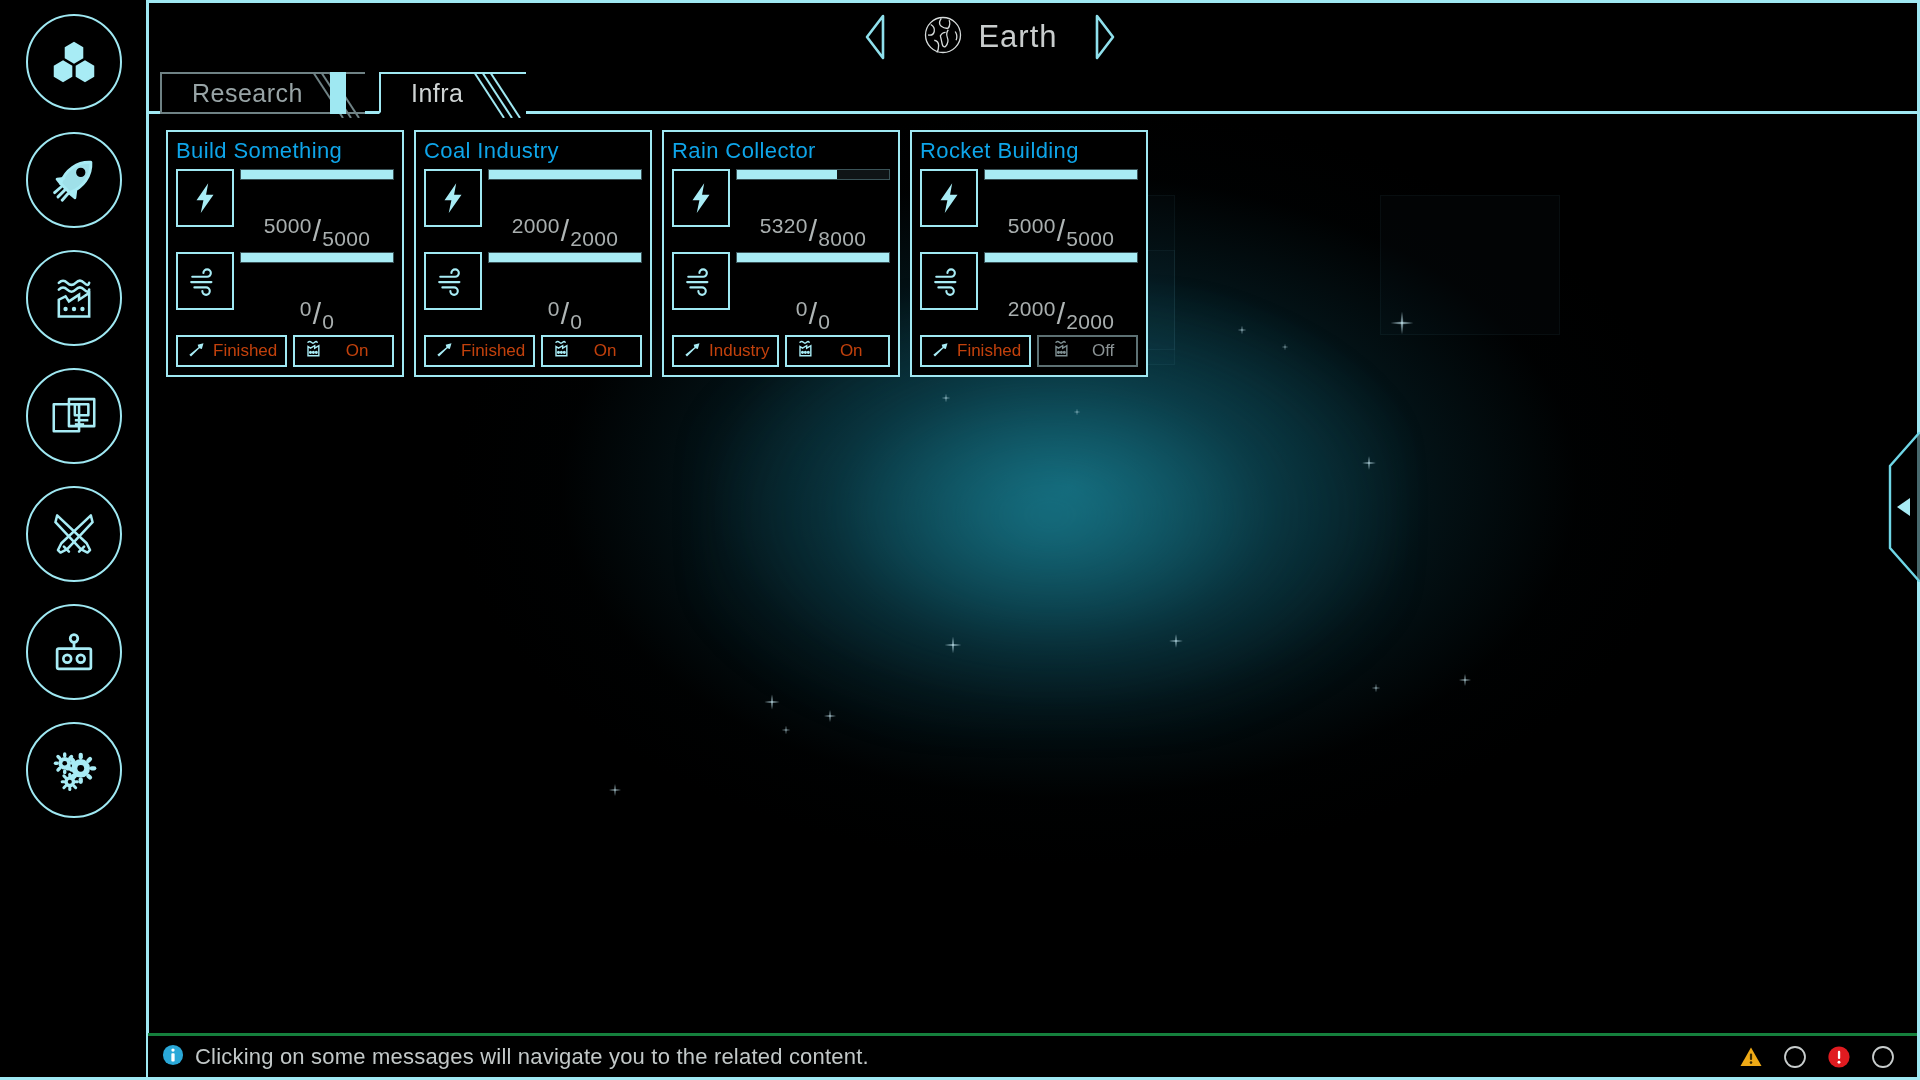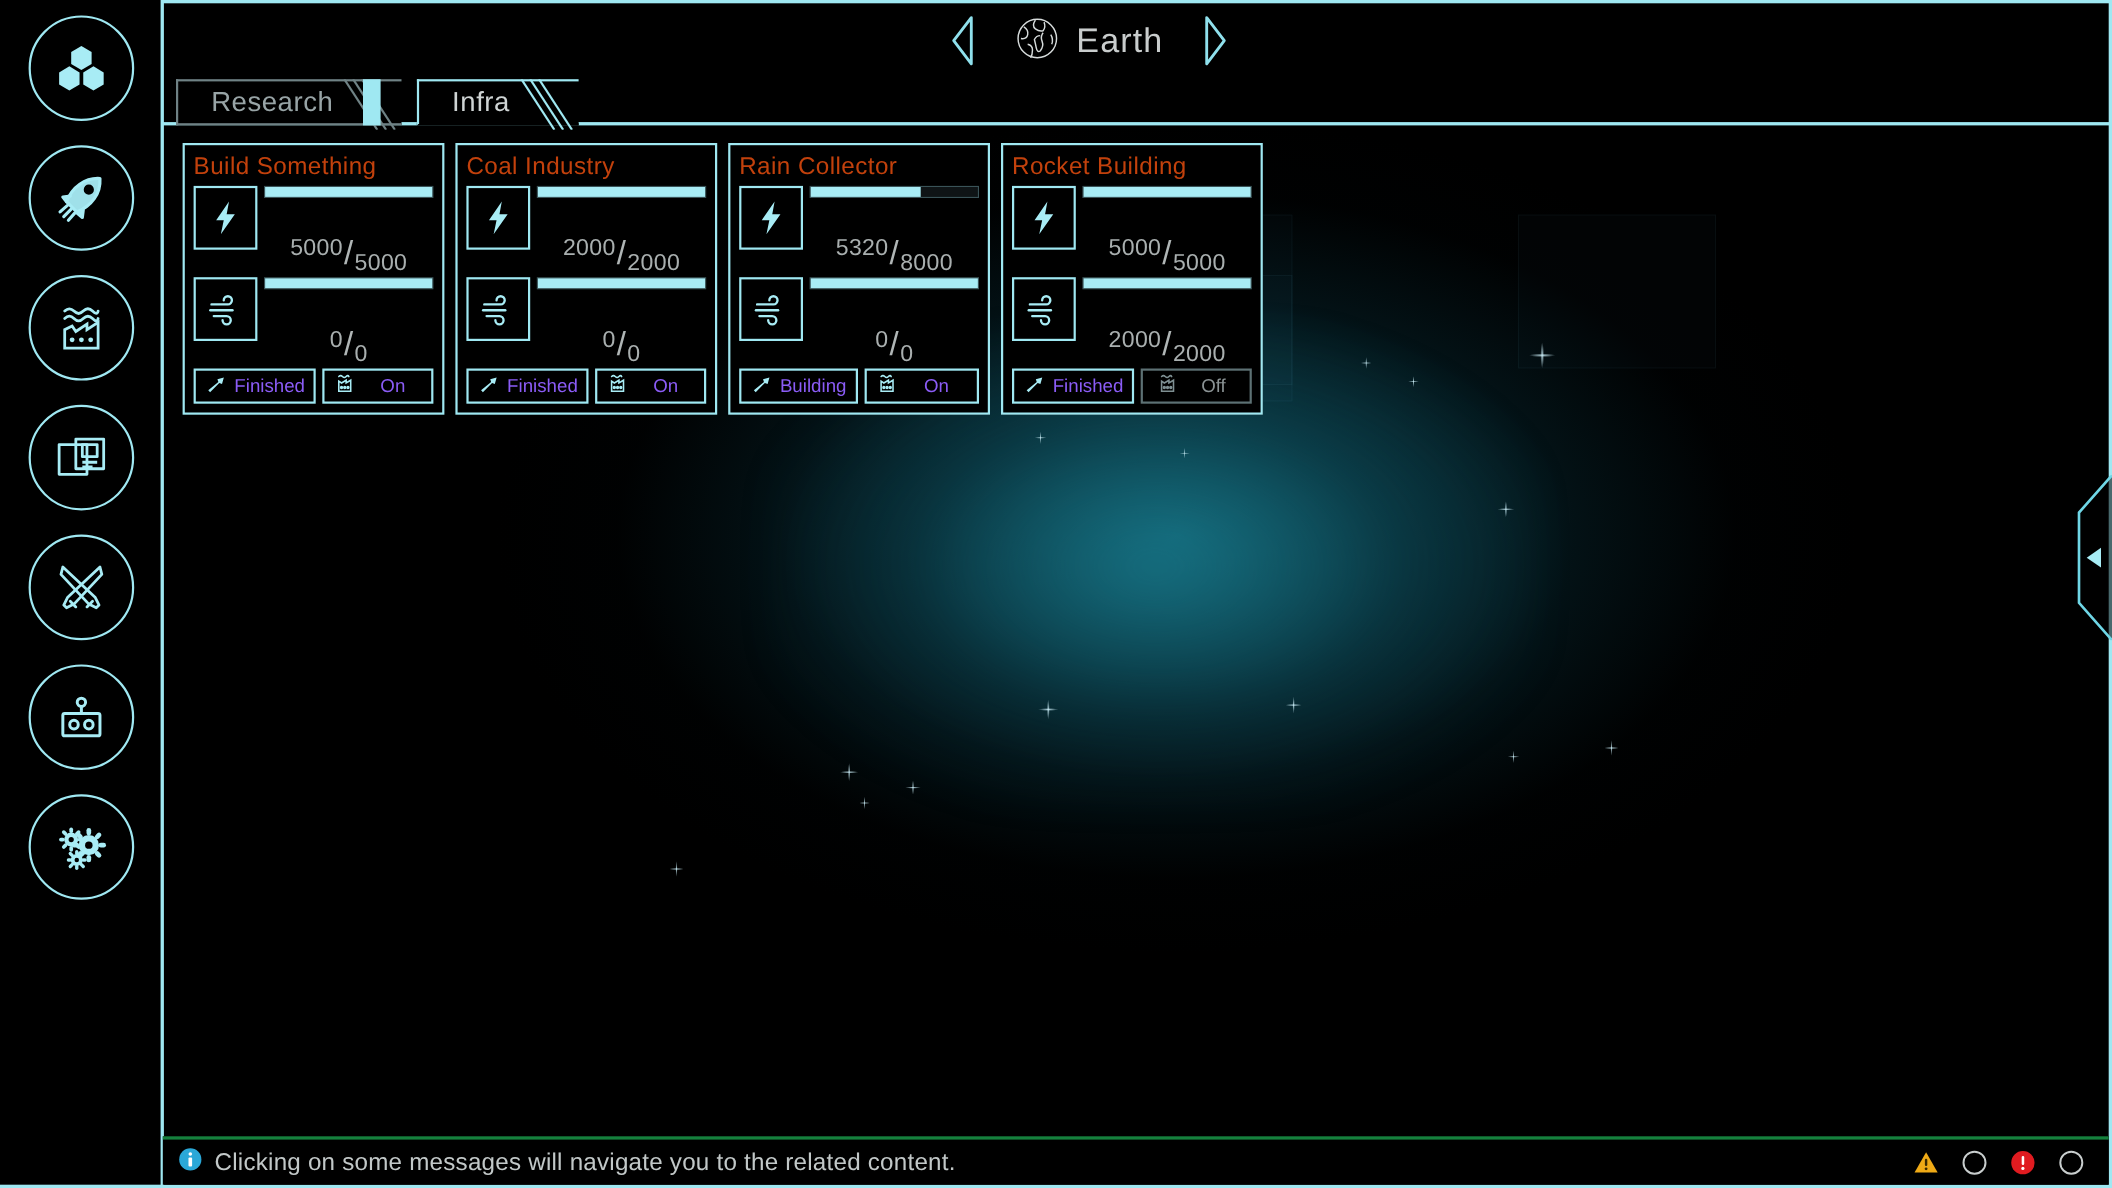--- a/index.html
+++ b/index.html
@@ -118,21 +118,21 @@
   
   .cards {
     position: absolute; left: 166px; top: 130px;
     display: flex; gap: 10px; z-index: 10;
   }
   .card {
     width: 238px; border: 2px solid #9fe8f2; background: #000;
     padding: 6px 8px 8px 8px;
   }
   .card-title {
-    color: #c2410c; font-size: 22px; font-weight: 300; letter-spacing: 0.4px;
+    color: #0ea5e9; font-size: 22px; font-weight: 300; letter-spacing: 0.4px;
     margin-bottom: 5px; white-space: nowrap; overflow: hidden;
     font-family: "Liberation Sans", sans-serif;
   }
   .res-row { display: flex; gap: 6px; margin-bottom: 6px; }
   .res-icon {
     width: 58px; height: 58px; flex: 0 0 58px;
     border: 2px solid #9fe8f2; display: flex; align-items: center; justify-content: center;
   }
   .res-icon svg { width: 34px; height: 34px; }
   .res-body { flex: 1; display: flex; flex-direction: column; }
@@ -151,21 +151,21 @@
   .amount .max { position: relative; top: 7px; }
   .status-row { display: flex; gap: 6px; }
   .status-pill {
     flex: 1; height: 32px; border: 2px solid #9fe8f2;
     display: flex; align-items: center; gap: 7px; padding: 0 8px;
     cursor: pointer;
   }
   .status-pill.dim { border-color: #5d7174; padding-left: 12px; }
   .status-pill svg { width: 20px; height: 20px; flex: 0 0 20px; }
   .status-pill .st-text {
-    color: #8b5cf6; font-size: 17px; font-weight: 300;
+    color: #c2410c; font-size: 17px; font-weight: 300;
     flex: 1; text-align: center; font-family: "Liberation Sans", sans-serif;
   }
   .status-pill.dim .st-text { color: #8b9395; }
 
   
   .side-panel-handle {
     position: absolute; right: 0; top: 432px; width: 42px; height: 150px;
     z-index: 10; cursor: pointer;
   }
 
@@ -540,21 +540,21 @@
           </div>
         </div>
       </div>
       <div class="status-row">
         <div class="status-pill">
           <span>
             <svg viewBox="0 0 24 24" fill="#a8ecf5">
                 <path d="M4 19 L6 21 L16 11 L19 12 L21 5 L14 7 L15 10 Z"></path>
               </svg>
           </span>
-          <span class="st-text">Building</span>
+          <span class="st-text">Industry</span>
         </div>
         <div class="status-pill">
           <span>
             <svg viewBox="0 0 24 24" fill="none" stroke="#a8ecf5" stroke-width="1.7" stroke-linecap="round">
               <path d="M6 4 q2 -2 4 0 t4 0 t3 0"></path>
               <path d="M6 9 L6 20 L19 20 L19 8 L14 11 L14 8 L9 11 Z"></path>
               <circle cx="9" cy="16" r="1" fill="#a8ecf5"></circle>
                 <circle cx="12.5" cy="16" r="1" fill="#a8ecf5"></circle>
                 <circle cx="16" cy="16" r="1" fill="#a8ecf5"></circle>
             </svg>

